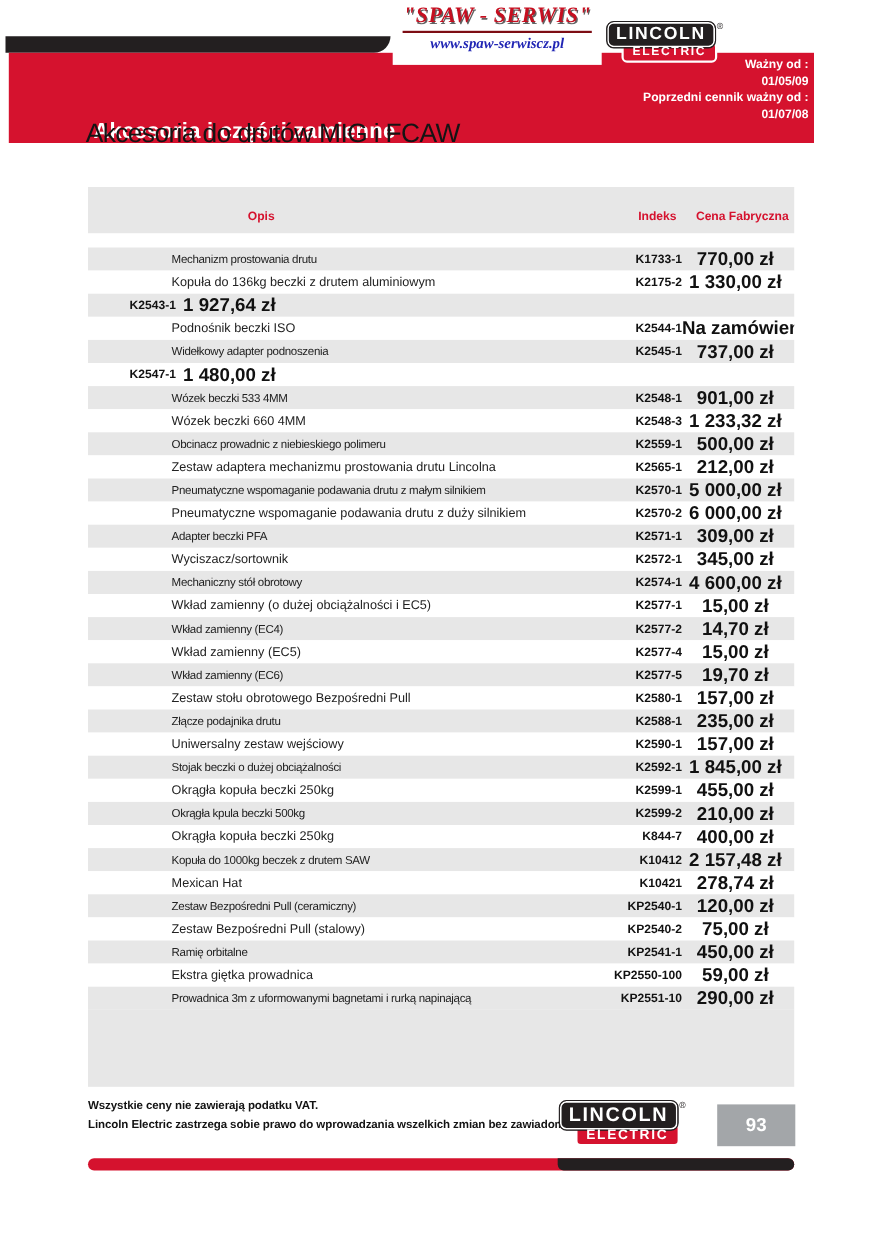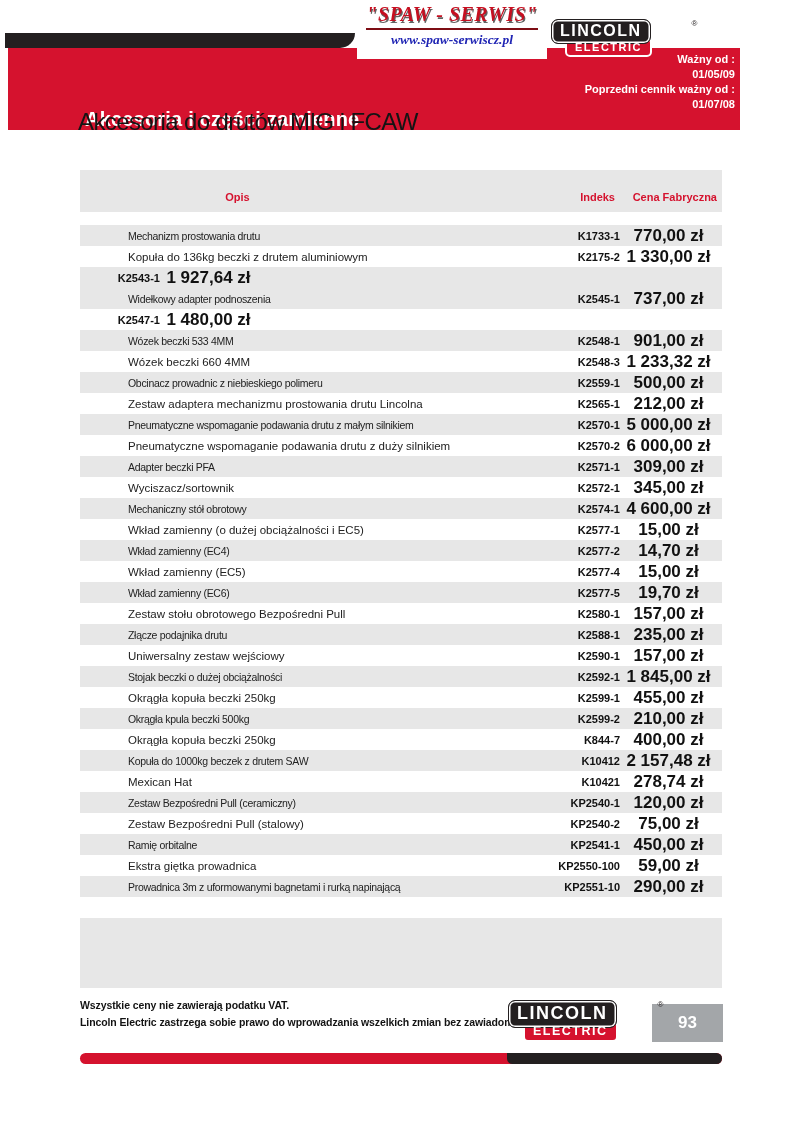--- a/index.html
+++ b/index.html
@@ -31,21 +31,21 @@
     text-align:center;z-index:5;}
   .spaw-title{display:inline-block;font-family:"Liberation Serif","DejaVu Serif",serif;
     font-weight:bold;font-style:italic;font-size:20px;color:#c60f20;
     text-shadow:1px 2px 0 rgba(70,70,70,.85);letter-spacing:.5px;
     border-bottom:2.5px solid #7d0d14;padding-bottom:2px;}
   .spaw-url{display:block;margin-top:2px;font-family:"Liberation Serif","DejaVu Serif",serif;
     font-weight:bold;font-style:italic;font-size:13.5px;color:#2025b4;}
 
   
   .lincoln-logo{position:absolute;z-index:6;width:120px;}
-  .ln-row{display:flex;align-items:flex-start;gap:40px;}
+  .ln-row{display:flex;align-items:flex-start;}
   .ln-black{display:inline-block;background:var(--ink);color:#fff;font-weight:bold;
     font-size:16px;letter-spacing:1.5px;padding:2px 8px 3px 8px;border-radius:7px;
     box-shadow:inset 0 0 0 1.5px #fff;border:1.5px solid var(--ink);}
   .ln-reg{font-size:8px;color:var(--ink);margin-left:1px;}
   .ln-red{display:block;width:fit-content;background:var(--red);color:#fff;font-weight:bold;
     font-size:11px;letter-spacing:1.5px;padding:1px 8px 2px 8px;border:2px solid #fff;
     border-radius:5px;margin:-6px 0 0 14px;}
   .lincoln-top{left:551px;top:19px;}
   .lincoln-bottom{left:508px;top:1000px;}
   .lincoln-bottom .ln-black{font-size:18px;}
@@ -54,21 +54,21 @@
   
   .tbl-header{position:absolute;left:80px;top:170px;width:642px;height:42px;background:var(--rowgray);}
   .tbl-header span{position:absolute;bottom:9px;color:var(--red);font-weight:bold;font-size:11px;}
   .h-desc{left:0;width:315px;text-align:center;}
   .h-idx{right:107px;}
   .h-price{right:5px;}
   .tbl-body{position:absolute;left:80px;top:225px;width:642px;}
   .row{display:flex;align-items:center;height:21px;background:#fff;}
   .row.shade{background:var(--rowgray);}
   .cell{white-space:nowrap;overflow:hidden;}
-  .desc{flex:1;padding-left:48px;font-size:11.5px;font-weight:500;color:#222;}
+  .desc{flex:1;padding-left:76px;font-size:11.5px;font-weight:500;color:#222;}
   .row.shade .desc{font-size:10.5px;letter-spacing:-.3px;}
   .idx{width:80px;text-align:right;font-size:11px;font-weight:bold;color:#111;}
   .price{width:102px;text-align:center;padding-right:5px;font-size:17px;font-weight:bold;color:#111;}
   .tbl-filler{position:absolute;left:80px;top:918px;width:642px;height:70px;background:var(--rowgray);}
 
   
   .note1{position:absolute;left:80px;top:999px;font-size:10.5px;font-weight:bold;
     color:#131313;letter-spacing:-.1px;}
   .note2{position:absolute;left:80px;top:1016px;font-size:10.5px;font-weight:bold;
     color:#131313;letter-spacing:-.1px;}
@@ -127,20 +127,25 @@
     </div>
       <div class="row">
       <span class="cell desc">Kopuła do 136kg beczki z drutem aluminiowym</span>
       <span class="cell idx">K2175-2</span>
       <span class="cell price">1 330,00 zł</span>
     </div>
       <div class="row shade">
       <span class="cell idx">K2543-1</span>
       <span class="cell price">1 927,64 zł</span>
     </div>
+      <div class="row">
+      <span class="cell desc">Podnośnik beczki ISO</span>
+      <span class="cell idx">K2544-1</span>
+      <span class="cell price">Na zamówienie</span>
+    </div>
       <div class="row shade">
       <span class="cell desc">Widełkowy adapter podnoszenia</span>
       <span class="cell idx">K2545-1</span>
       <span class="cell price">737,00 zł</span>
     </div>
       <div class="row">
       <span class="cell idx">K2547-1</span>
       <span class="cell price">1 480,00 zł</span>
     </div>
       <div class="row shade">

